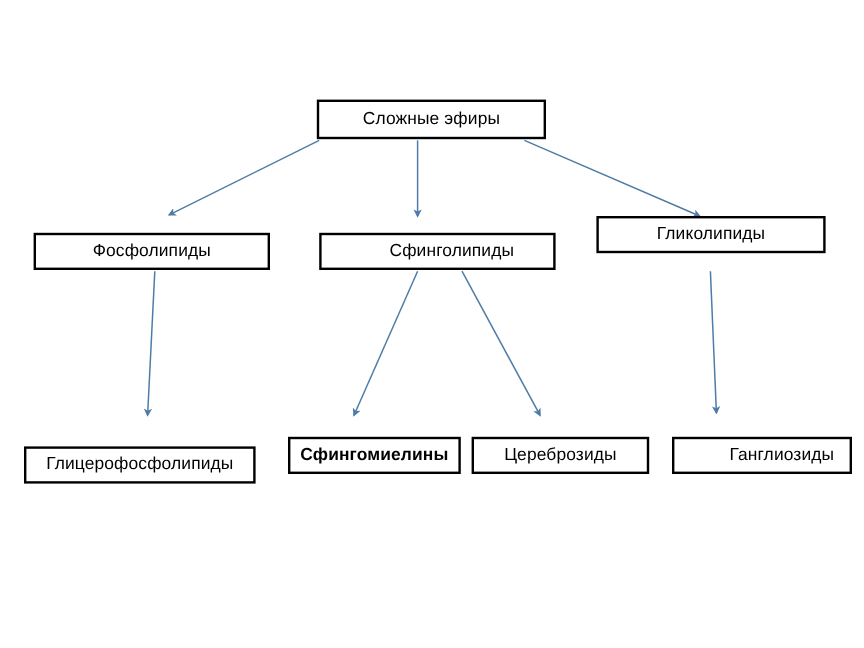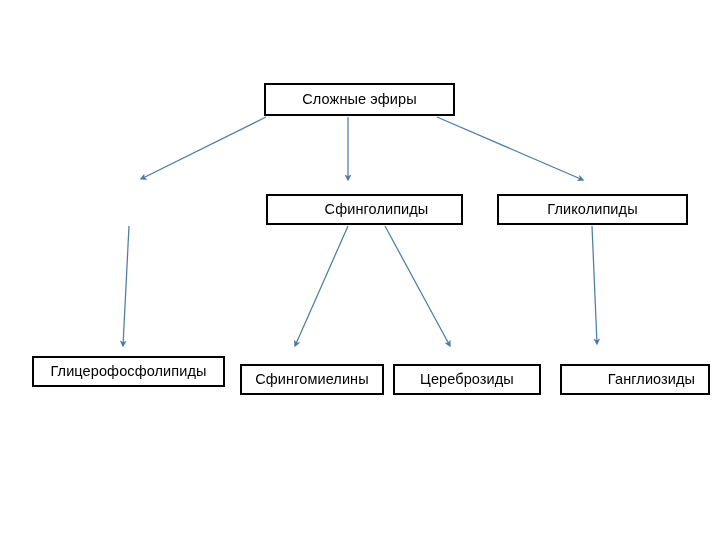--- a/index.html
+++ b/index.html
@@ -65,31 +65,34 @@
       <line x1="129" y1="226" x2="123" y2="346" stroke="#4F7CA6" stroke-width="1.25" marker-end="url(#arrowhead)"></line>
       <line x1="348" y1="226" x2="295" y2="346" stroke="#4F7CA6" stroke-width="1.25" marker-end="url(#arrowhead)"></line>
       <line x1="385" y1="226" x2="450" y2="346" stroke="#4F7CA6" stroke-width="1.25" marker-end="url(#arrowhead)"></line>
       <line x1="592" y1="226" x2="597" y2="344" stroke="#4F7CA6" stroke-width="1.25" marker-end="url(#arrowhead)"></line>
     </svg>
 
   <div class="node-box" style="left: 264px; top: 83px; width: 191px; height: 33px;">
     <span class="node-label">Сложные эфиры</span>
   </div>
 
+  <div class="node-box" style="left: 28px; top: 194px; width: 197px; height: 31px;">
+    <span class="node-label">Фосфолипиды</span>
+  </div>
   <div class="node-box" style="left: 266px; top: 194px; width: 197px; height: 31px; padding-left: 24px;">
     <span class="node-label">Сфинголипиды</span>
   </div>
-  <div class="node-box" style="left: 497px; top: 194px; width: 191px; height: 31px;">
+  <div class="node-box" style="left: 497px; top: 180px; width: 191px; height: 31px;">
     <span class="node-label">Гликолипиды</span>
   </div>
 
-  <div class="node-box" style="left: 20px; top: 356px; width: 193px; height: 31px; margin-left: 12px;">
+  <div class="node-box" style="left: 20px; top: 372px; width: 193px; height: 31px;">
     <span class="node-label">Глицерофосфолипиды</span>
   </div>
-  <div class="node-box" style="left: 240px; top: 364px; width: 144px; height: 31px;">
+  <div class="node-box" style="left: 240px; top: 364px; width: 144px; height: 31px; font-weight: bold;">
     <span class="node-label">Сфингомиелины</span>
   </div>
   <div class="node-box" style="left: 393px; top: 364px; width: 148px; height: 31px;">
     <span class="node-label">Цереброзиды</span>
   </div>
   <div class="node-box" style="left: 560px; top: 364px; width: 150px; height: 31px; padding-left: 33px;">
     <span class="node-label">Ганглиозиды</span>
   </div>
 
 </div>

